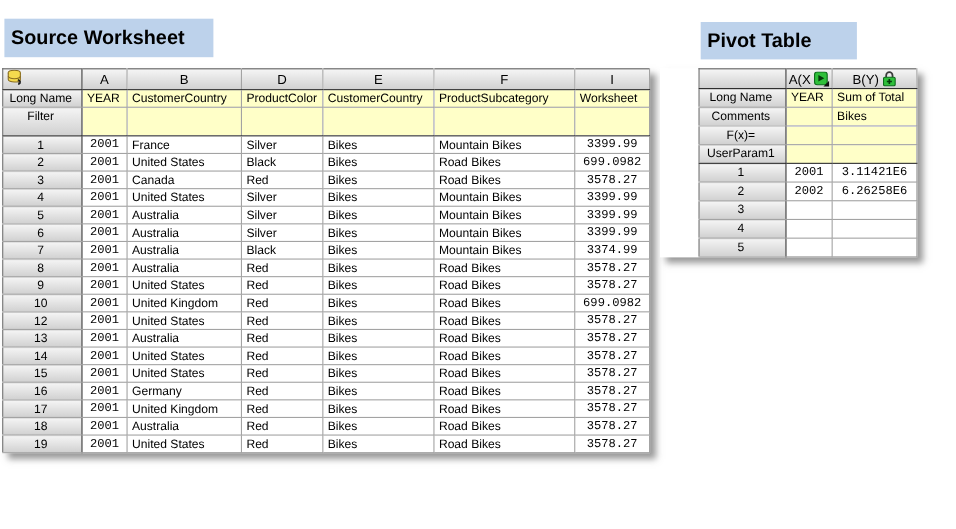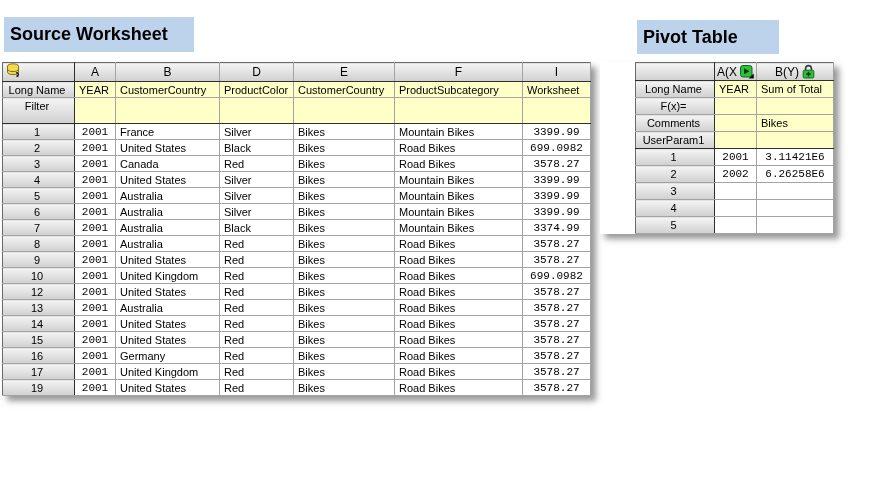--- a/index.html
+++ b/index.html
@@ -253,20 +253,29 @@
         <tr class="data-row">
           <td class="rh">17</td>
           <td class="align-right">2001</td>
           <td class="align-left">United Kingdom</td>
           <td class="align-left">Red</td>
           <td class="align-left">Bikes</td>
           <td class="align-left">Road Bikes</td>
           <td class="align-right">3578.27</td>
         </tr>
         <tr class="data-row">
+          <td class="rh">18</td>
+          <td class="align-right">2001</td>
+          <td class="align-left">Australia</td>
+          <td class="align-left">Red</td>
+          <td class="align-left">Bikes</td>
+          <td class="align-left">Road Bikes</td>
+          <td class="align-right">3578.27</td>
+        </tr>
+        <tr class="data-row">
           <td class="rh">19</td>
           <td class="align-right">2001</td>
           <td class="align-left">United States</td>
           <td class="align-left">Red</td>
           <td class="align-left">Bikes</td>
           <td class="align-left">Road Bikes</td>
           <td class="align-right">3578.27</td>
         </tr>
       </tbody>
     </table>
@@ -303,29 +312,29 @@
               </span>
             </span></td>
         </tr>
       </thead>
       <tbody>
         <tr class="label-row lr0">
           <td class="rh">Long Name</td>
           <td class="lbl">YEAR</td>
           <td class="lbl">Sum of Total</td>
         </tr>
+        <tr class="label-row lr2">
+          <td class="rh">Comments</td>
+          <td class="lbl"></td>
+          <td class="lbl">Bikes</td>
+        </tr>
         <tr class="label-row lr3">
           <td class="rh">F(x)=</td>
           <td class="lbl"></td>
           <td class="lbl"></td>
-        </tr>
-        <tr class="label-row lr2">
-          <td class="rh">Comments</td>
-          <td class="lbl"></td>
-          <td class="lbl">Bikes</td>
         </tr>
         <tr class="label-row lr4 last-label">
           <td class="rh">UserParam1</td>
           <td class="lbl"></td>
           <td class="lbl"></td>
         </tr>
         <tr class="data-row">
           <td class="rh">1</td>
           <td class="align-right">2001</td>
           <td class="align-right">3.11421E6</td>

